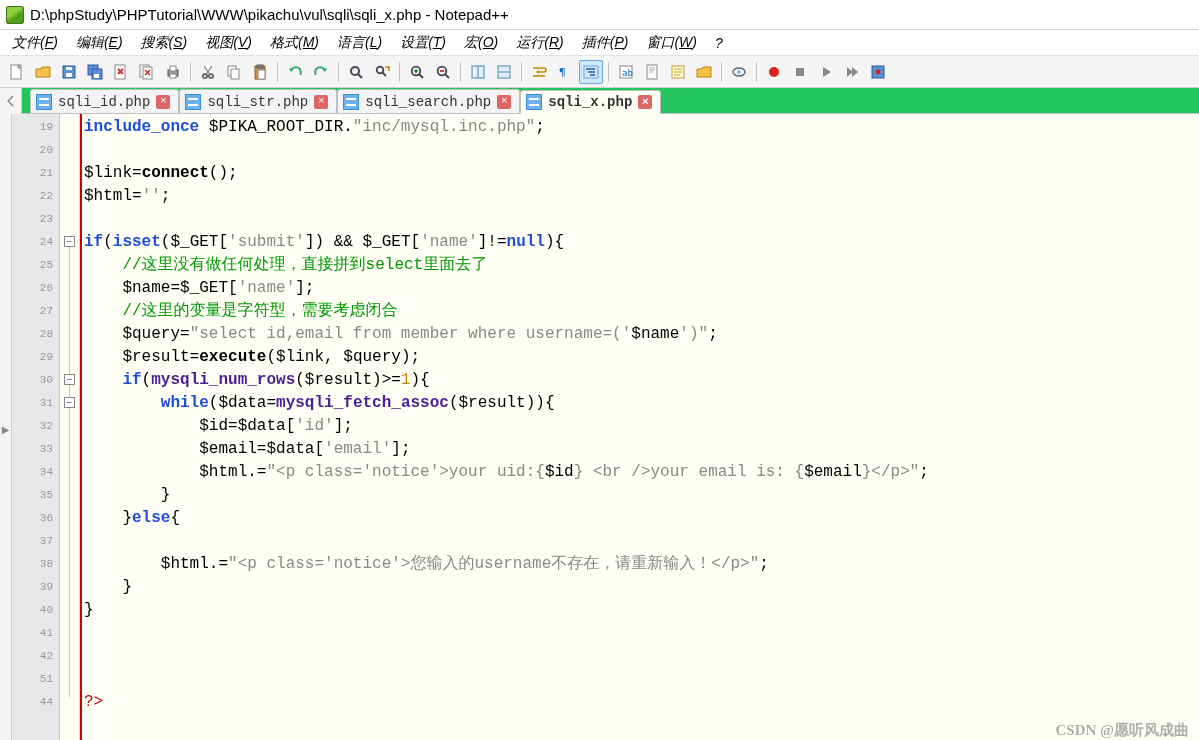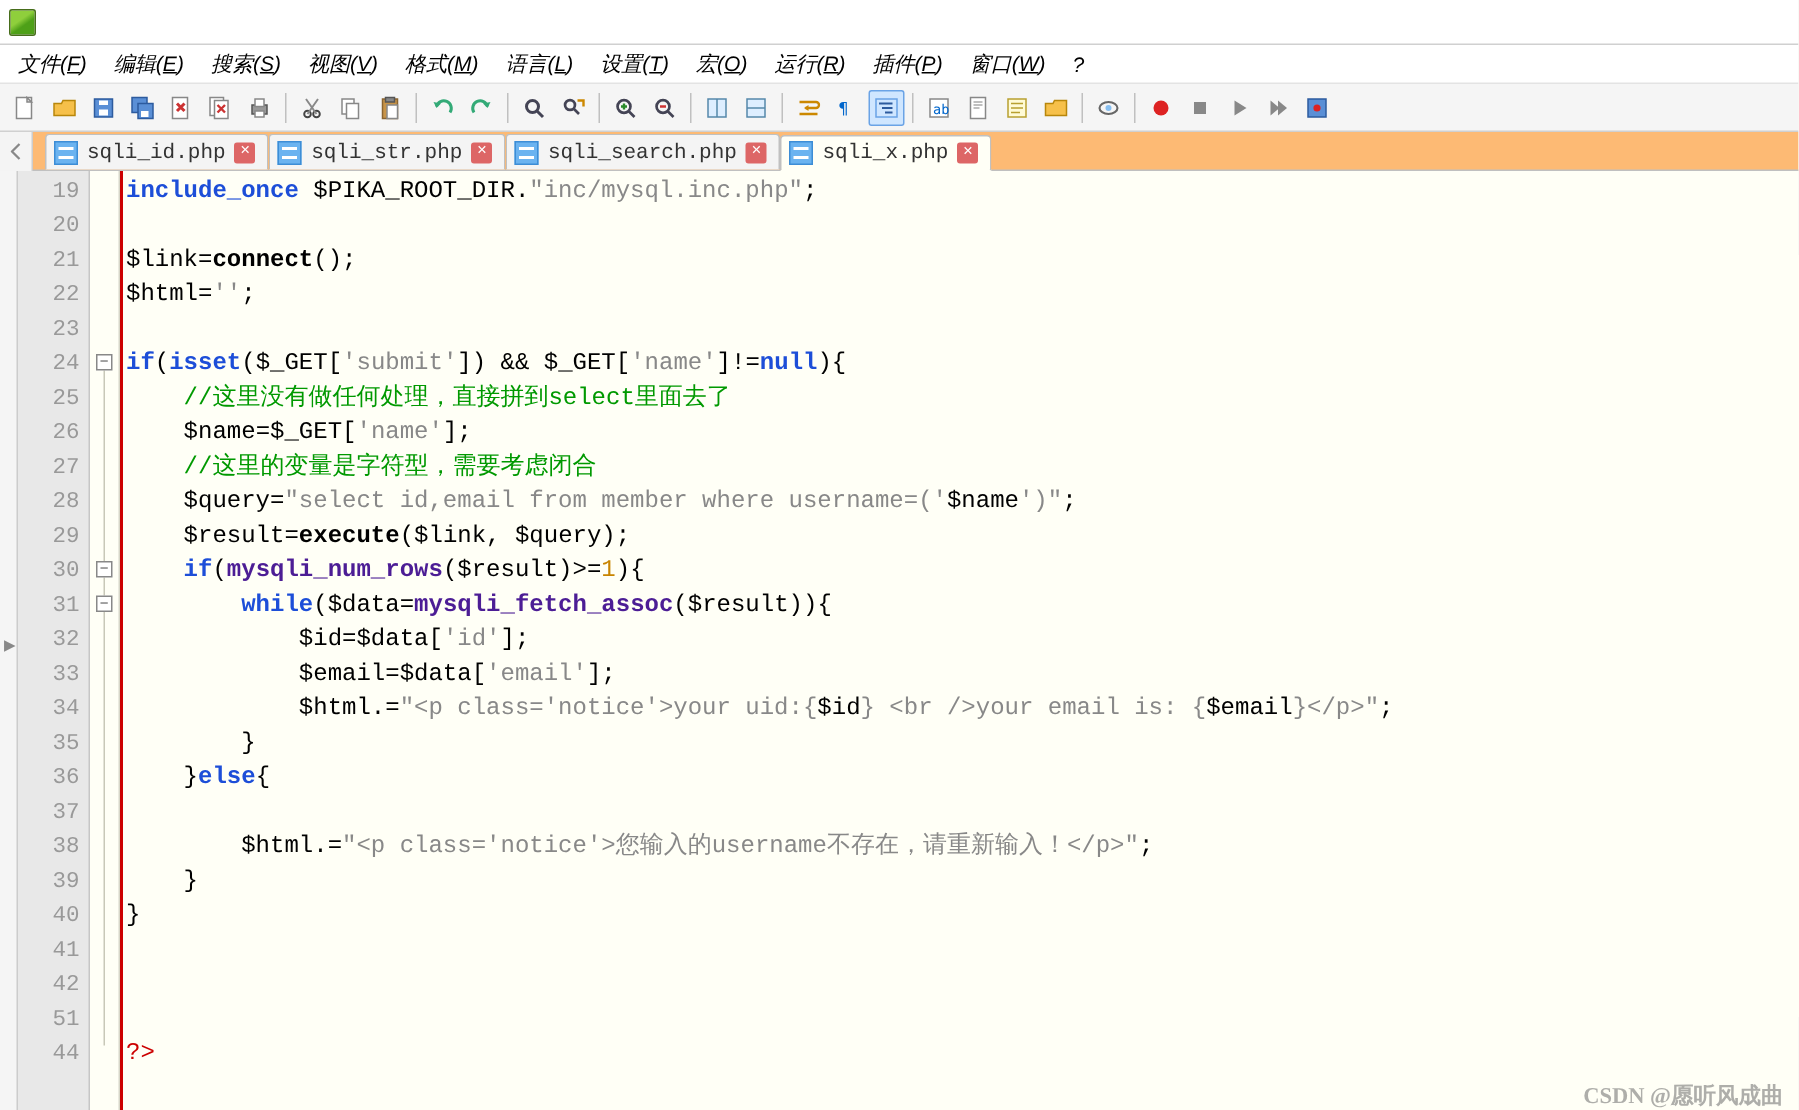--- a/index.html
+++ b/index.html
@@ -59,21 +59,21 @@
 }
 .tsep {
   width: 1px;
   height: 20px;
   background: #c0c0c0;
   margin: 0 4px;
 }
 .tbtn svg { display: block; }
 .tbtn.highlighted { background:#cfe6ff; border:1px solid #6aa3e6; }
 .tabstrip {
-  background: #fdba74;
+  background: #22c55e;
   border-bottom: 1px solid #c0c0c0;
   display: flex;
   align-items: flex-end;
   padding-left: 30px;
   height: 26px;
   position: relative;
 }
 .tabstrip-left {
   position: absolute;
   left: 0; top: 0;
@@ -91,21 +91,21 @@
   border: 1px solid #c0c0c0;
   border-bottom: none;
   margin-right: 0;
   border-top-left-radius: 3px;
   border-top-right-radius: 3px;
   font-family: "Consolas","Courier New",monospace;
   font-size: 14px;
   color: #333;
   cursor: pointer;
 }
-.tab.active { background: #fffff6; position:relative; top:1px; border-bottom:1px solid #fffff6; }
+.tab.active { background: #fffff6; position:relative; top:1px; border-bottom:1px solid #fffff6;font-weight:bold; }
 .tab .tabicon {
   width: 16px; height: 16px;
   background: #6bb3f0;
   border: 1px solid #3d8dd6;
   margin-right: 6px;
   position: relative;
   display:flex;align-items:center;justify-content:center;
 }
 .tab .tabicon::after {
   content:'';
@@ -141,21 +141,21 @@
   font-size: 10px;
   color:#888;
   text-align:center;
   padding-top:4px;
 }
 .gutter {
   width: 48px;
   background: #e8e8e8;
   text-align: right;
   font-family: "Consolas","Courier New",monospace;
-  font-size: 15px;
+  font-size: 11px;
   color: #999;
   padding-top: 2px;
   border-right: 1px solid #c6c6c6;
 }
 .gutter div { height: 23px; line-height: 23px; padding-right: 6px; }
 .fold-col {
   width: 20px;
   background: #fffff6;
   border-right: 1px solid #d6d6c8;
   position: relative;
@@ -206,20 +206,21 @@
   font-size: 15px;
   font-family: "Microsoft YaHei";
   font-weight: bold;
 }
 </style>
 </head>
 <body>
 
 <div class="titlebar">
   <div class="app-icon"></div>
+  <div class="title-text">D:\phpStudy\PHPTutorial\WWW\pikachu\vul\sqli\sqli_x.php - Notepad++</div>
 </div>
 
 <div class="menubar" id="menubar">
     <div class="menu-item">文件(<u>F</u>)</div>
     <div class="menu-item">编辑(<u>E</u>)</div>
     <div class="menu-item">搜索(<u>S</u>)</div>
     <div class="menu-item">视图(<u>V</u>)</div>
     <div class="menu-item">格式(<u>M</u>)</div>
     <div class="menu-item">语言(<u>L</u>)</div>
     <div class="menu-item">设置(<u>T</u>)</div>

